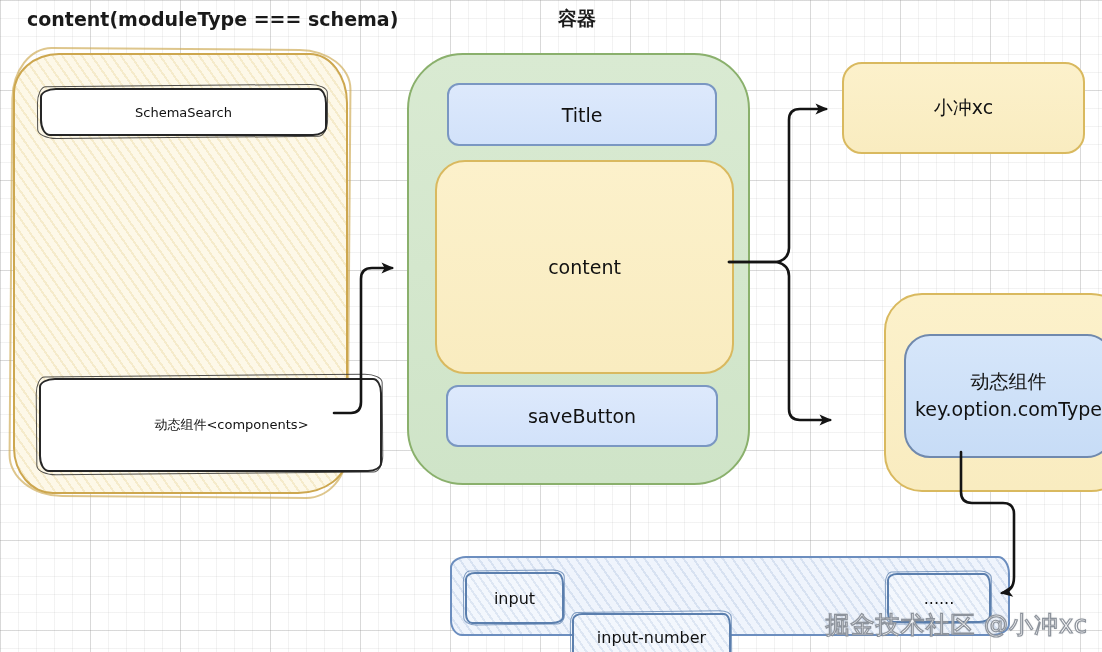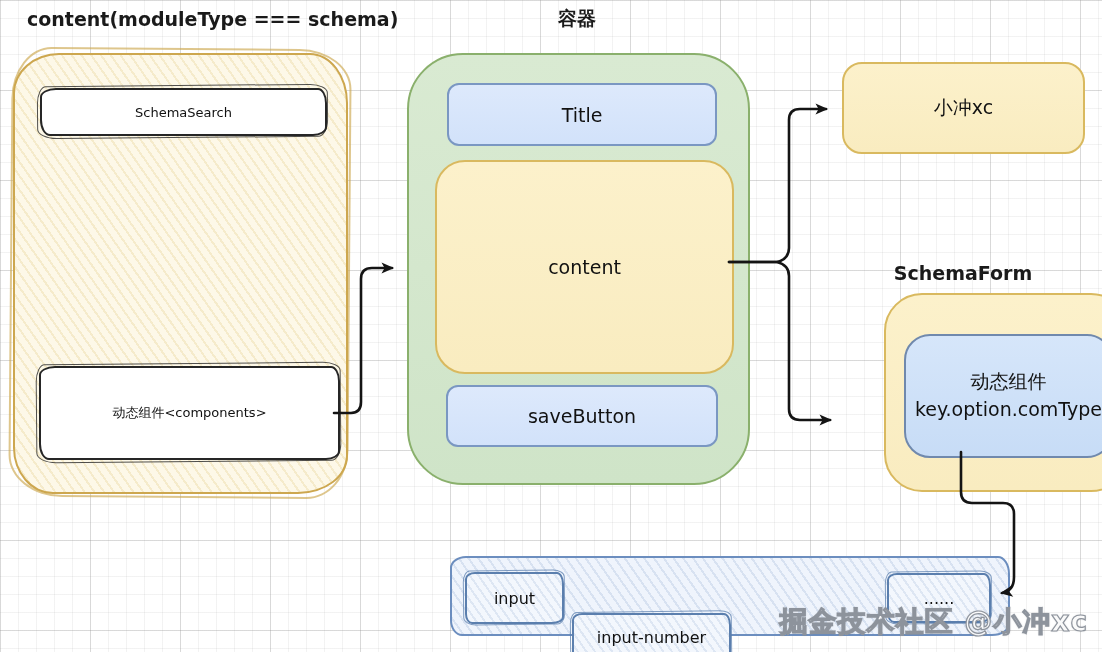--- a/index.html
+++ b/index.html
@@ -95,60 +95,59 @@
     content:"";position:absolute;inset:-4px -3px -3px -4px;
     border:1.5px solid rgba(91,127,174,.75);
     border-radius:7px 12px 8px 13px/12px 7px 11px 8px;
     transform:rotate(-.7deg);pointer-events:none;
   }
 
   
   .overlay{position:absolute;left:0;top:0;z-index:6;pointer-events:none;}
   .watermark{
     right:14px;bottom:11px;z-index:10;
-    font-size:28px;font-weight:700;letter-spacing:1px;white-space:nowrap;
+    font-size:24px;font-weight:400;letter-spacing:1px;white-space:nowrap;
     color:rgba(255,255,255,.92);
     -webkit-text-stroke:1.2px #8d939c;
     text-shadow:0 0 2px rgba(90,95,102,.45);
   }
 </style>
 </head>
 <body>
 
 <div class="canvas">
 
   <div class="abs group-title" style="left:27px;top:8px;">content(moduleType === schema)</div>
   <div class="abs group-title ctr" style="left:407px;top:6px;width:340px;">容器</div>
 
   <div class="abs left-panel">
     <div class="sketch-box ctr" style="left:25px;top:33px;width:283px;height:44px;">
       <span>SchemaSearch</span>
     </div>
-    <div class="sketch-box ctr" style="left:24px;top:311px;width:297px;height:90px;">
+    <div class="sketch-box ctr" style="left:24px;top:323px;width:297px;height:90px;padding-left:42px;">
       <span>动态组件&lt;components&gt;</span>
     </div>
   </div>
 
   <div class="abs green-container">
     <div class="blue-box ctr" style="left:38px;top:28px;width:266px;height:59px;">
       <span>Title</span>
     </div>
     <div class="yellow-box content-box ctr" style="left:26px;top:105px;width:295px;height:210px;">
       <span>content</span>
     </div>
     <div class="blue-box ctr" style="left:37px;top:330px;width:268px;height:58px;">
       <span>saveButton</span>
     </div>
   </div>
 
   <div class="abs yellow-box custom-box ctr" style="left:842px;top:62px;width:239px;height:88px;">
     <span>小冲xc</span>
   </div>
 
-  <div class="abs group-title ctr" style="left:843px;top:262px;width:240px;">SchemaForm</div>
   <div class="abs yellow-box schema-form" style="left:840px;top:293px;width:241px;height:195px;">
     <div class="blue-inner ctr">
       <span>动态组件</span>
       <span>key.option.comType</span>
     </div>
   </div>
 
   <div class="abs palette">
     <div class="chip ctr" style="left:13px;top:14px;width:95px;height:48px;">
       <span>input</span>

